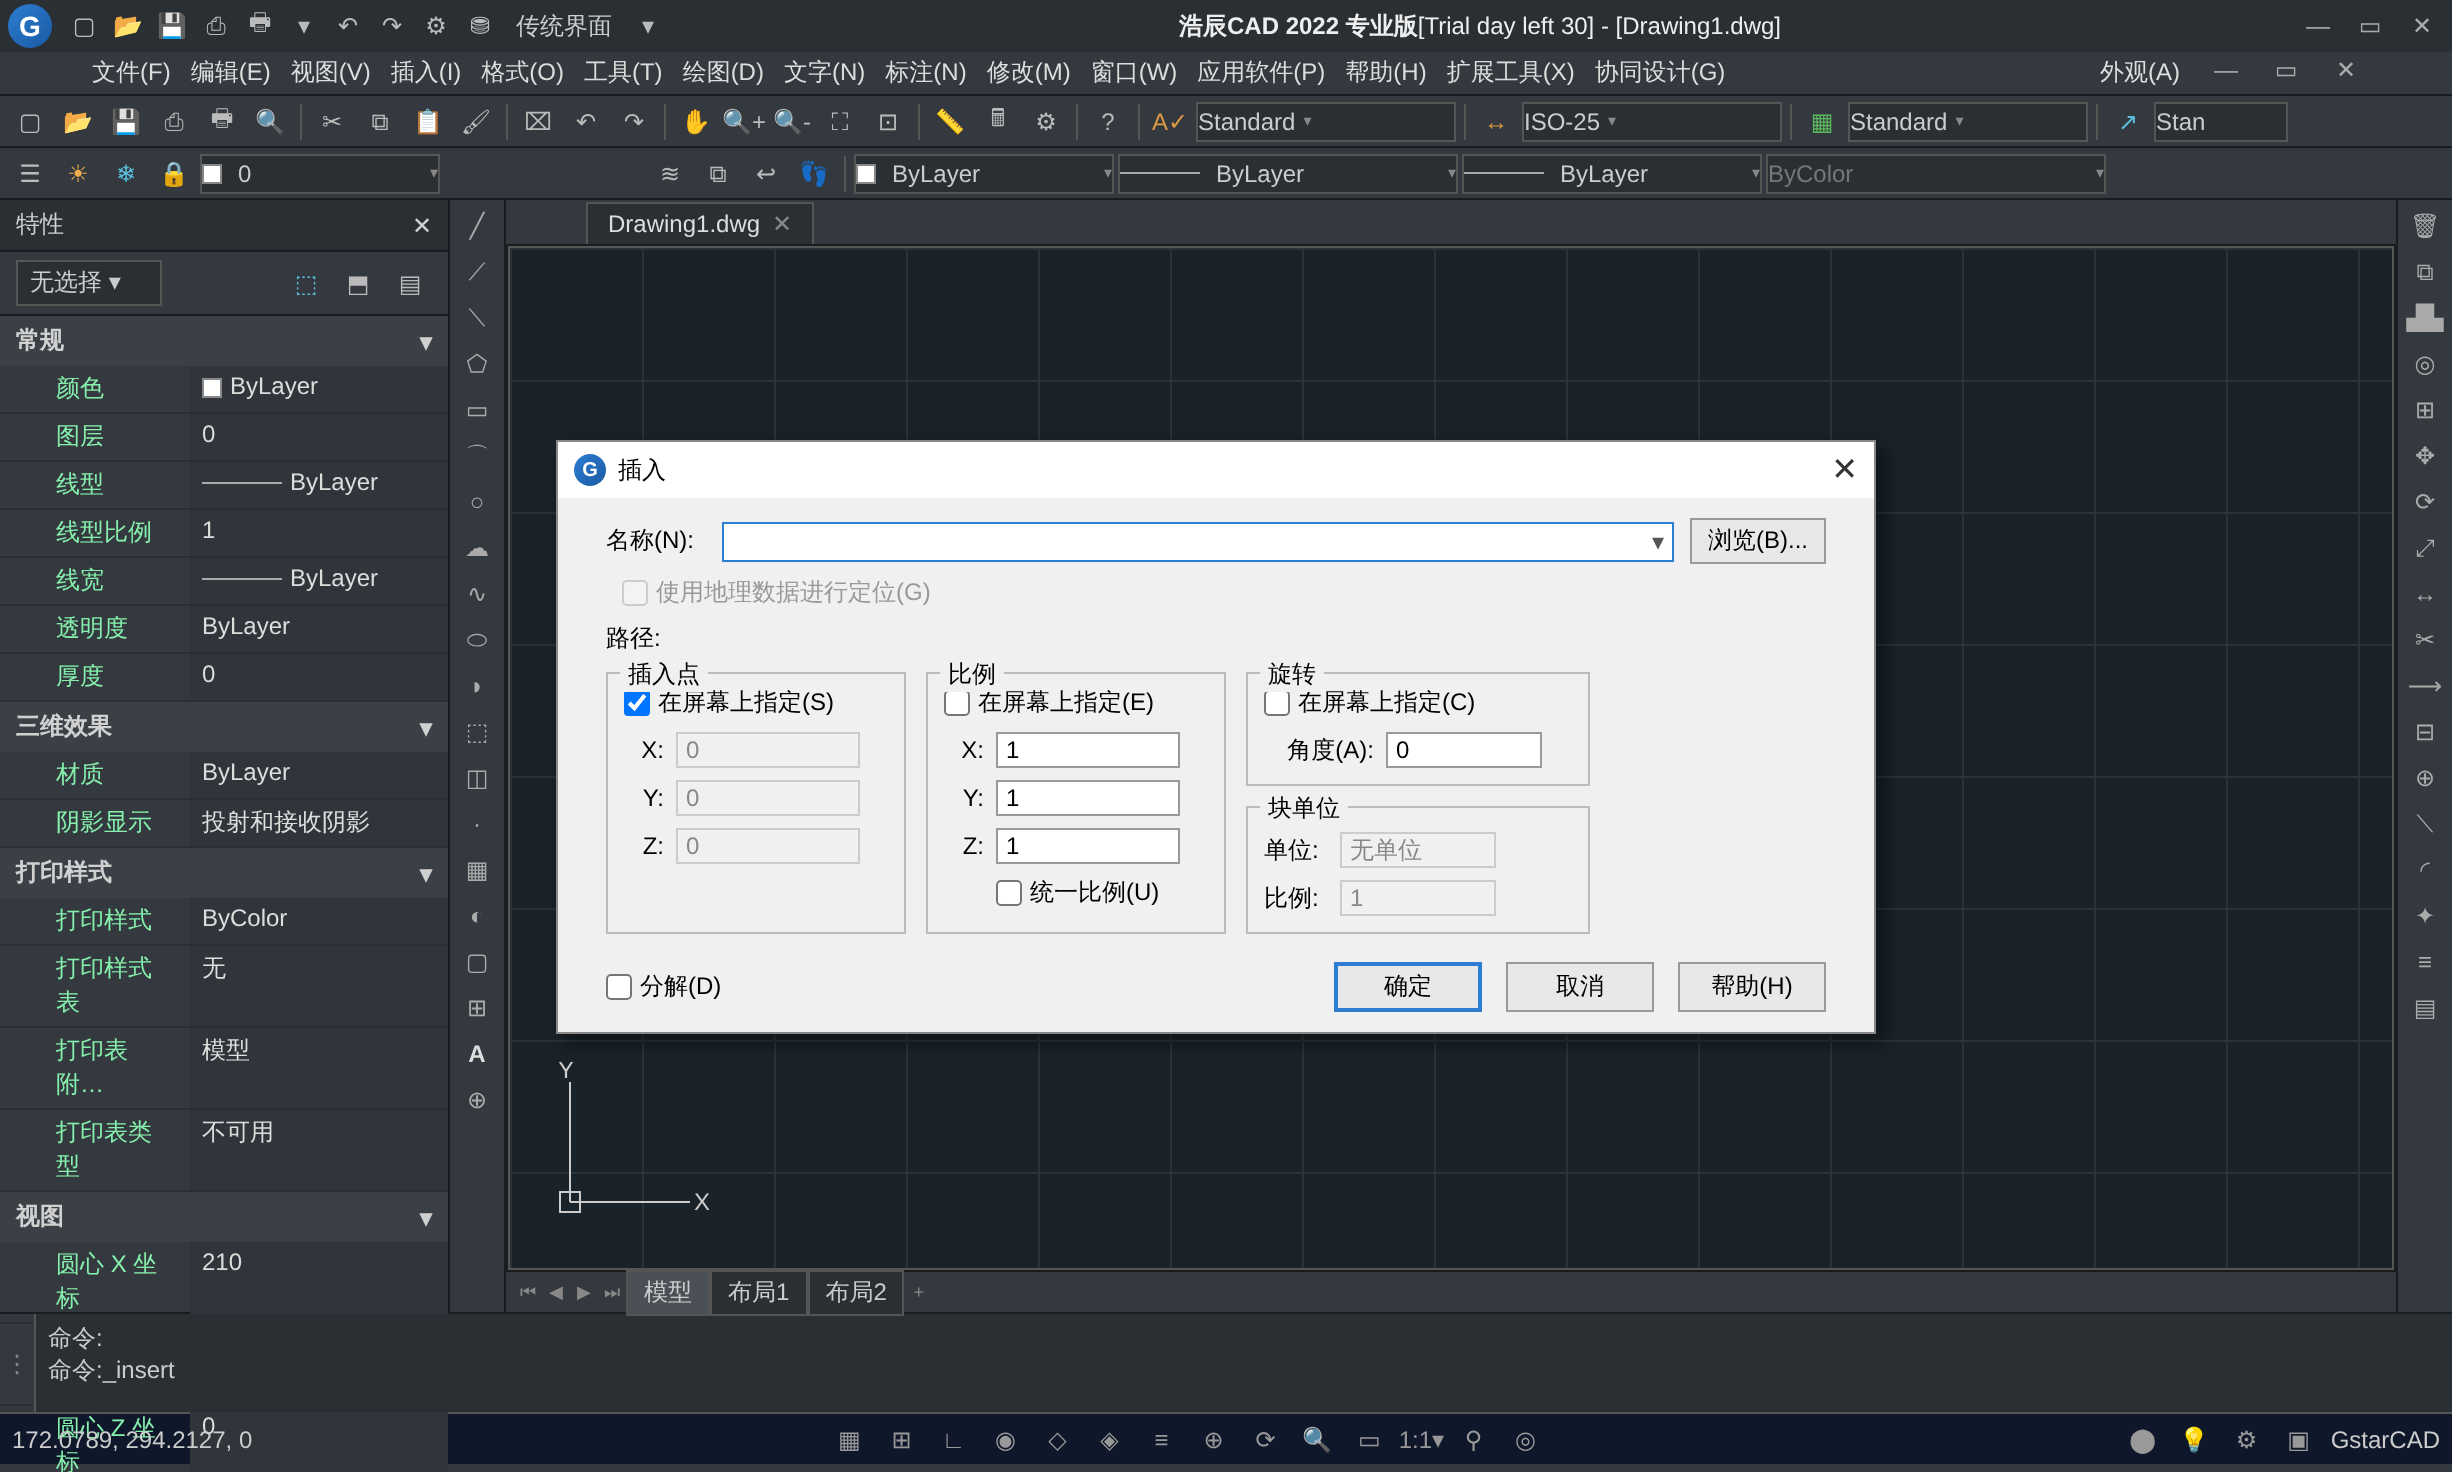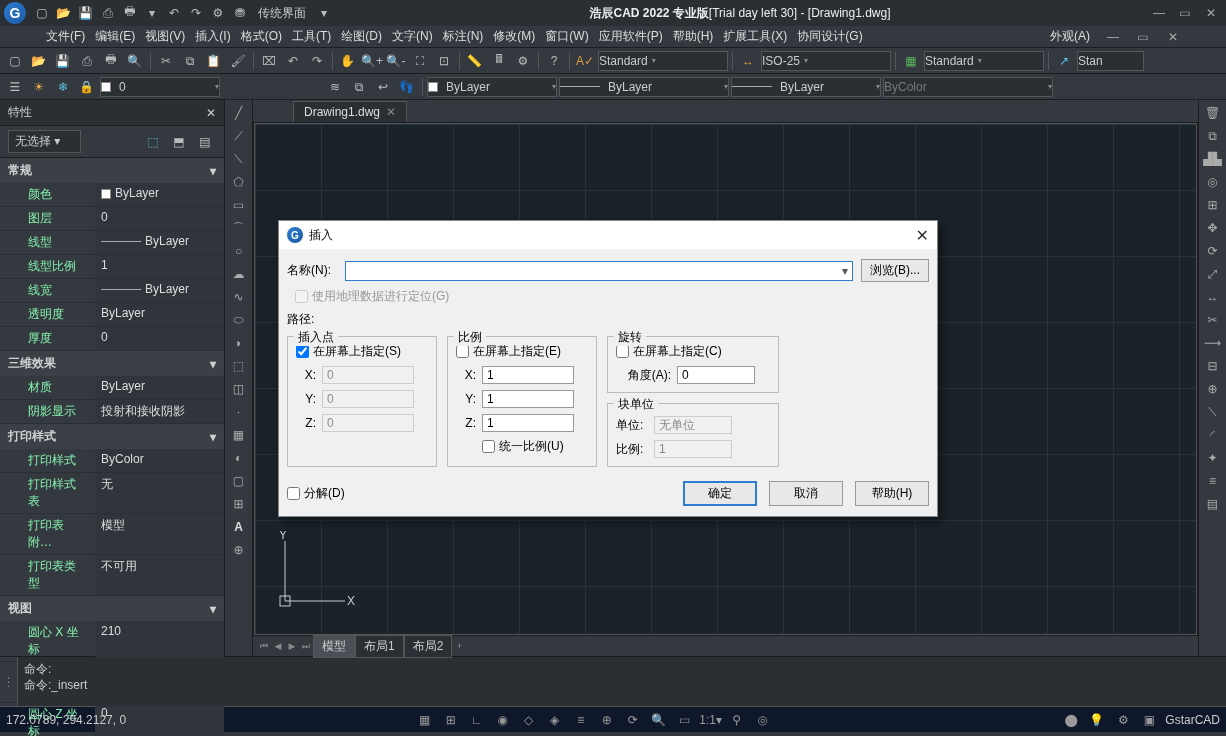--- a/index.html
+++ b/index.html
@@ -49,21 +49,21 @@
 .cmd-text div { line-height: 16px; }
 .statusbar { height: 26px; background: #0f172a; border-top: 1px solid #555; display: flex; align-items: center; padding: 0 6px; gap: 6px; color: #ccc; }
 .statusbar .spacer { flex: 1; }
 .sb-btn { width: 20px; height: 20px; display: flex; align-items: center; justify-content: center; cursor: pointer; color: #999; }
 .dialog-overlay { position: absolute; top: 0; left: 0; width: 100%; height: 100%; }
 .dialog { position: absolute; left: 278px; top: 220px; width: 660px; background: #f0f0f0; border: 1px solid #888; box-shadow: 4px 4px 10px rgba(0,0,0,0.5); }
 .dlg-title { height: 28px; display: flex; align-items: center; padding: 0 8px; justify-content: space-between; background: #fff; }
 .dlg-title-left { display: flex; align-items: center; gap: 6px; }
 .dlg-logo { width: 16px; height: 16px; background: linear-gradient(135deg,#2d7dd2,#1a5aa3); border-radius: 50%; display: flex; align-items: center; justify-content: center; color: #fff; font-weight: bold; font-size: 10px; }
 .dlg-close { cursor: pointer; font-size: 16px; color: #333; }
-.dlg-body { padding: 10px 8px; color: #000; }
+.dlg-body { padding: 10px 24px; color: #000; }
 .dlg-row { display: flex; align-items: center; gap: 8px; margin-bottom: 6px; }
 .dlg-row label { min-width: 50px; }
 .dlg-combo { flex: 1; border: 1px solid #2d7dd2; height: 20px; padding: 0 4px; background: #fff; position: relative; }
 .dlg-combo::after { content: "▾"; position: absolute; right: 4px; top: 2px; color: #555; }
 .dlg-btn { padding: 2px 8px; background: #e8e8e8; border: 1px solid #999; cursor: pointer; }
 .dlg-groups { display: flex; gap: 10px; margin-top: 8px; }
 .dlg-group { border: 1px solid #bbb; padding: 6px 8px 8px; position: relative; }
 .dlg-group-title { position: absolute; top: -8px; left: 6px; background: #f0f0f0; padding: 0 4px; }
 .dlg-group .row { display: flex; align-items: center; gap: 6px; margin-top: 6px; }
 .dlg-group .row label { width: 55px; text-align: right; display: inline-block; }
@@ -117,21 +117,21 @@
     <span class="menu-item">绘图(D)</span>
     <span class="menu-item">文字(N)</span>
     <span class="menu-item">标注(N)</span>
     <span class="menu-item">修改(M)</span>
     <span class="menu-item">窗口(W)</span>
     <span class="menu-item">应用软件(P)</span>
     <span class="menu-item">帮助(H)</span>
     <span class="menu-item">扩展工具(X)</span>
     <span class="menu-item">协同设计(G)</span>
   </div>
-  <div style="display:flex;align-items:center;gap:8px;">
+  <div style="display:flex;align-items:flex-start;gap:8px;">
     <span class="menu-item">外观(A)</span>
     <span class="win-btn">—</span>
     <span class="win-btn">▭</span>
     <span class="win-btn">✕</span>
   </div>
 </div>
 
 <div class="toolbar-row">
   <span class="tb-btn">▢</span>
   <span class="tb-btn">📂</span>

